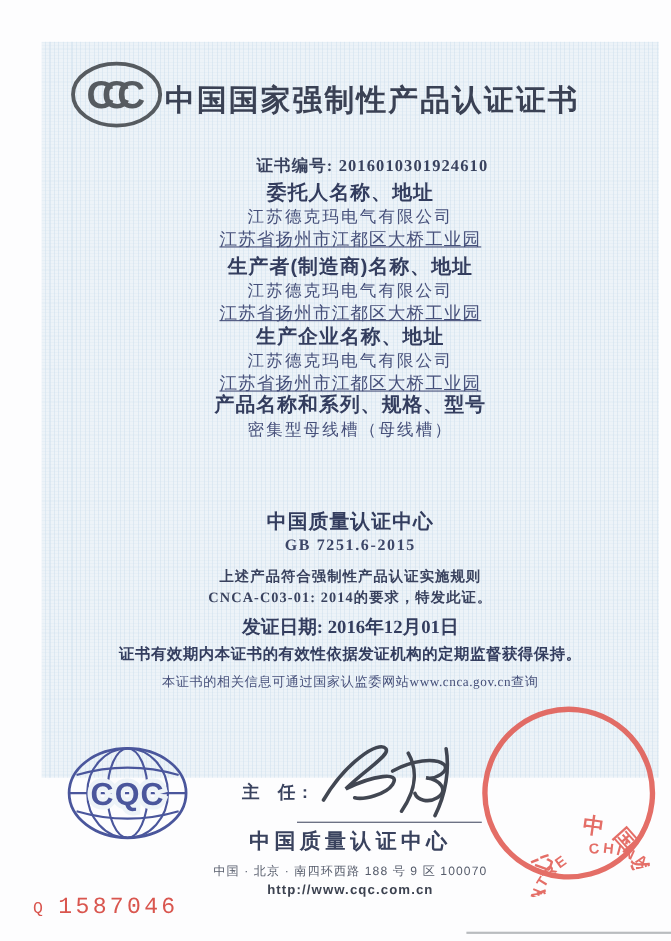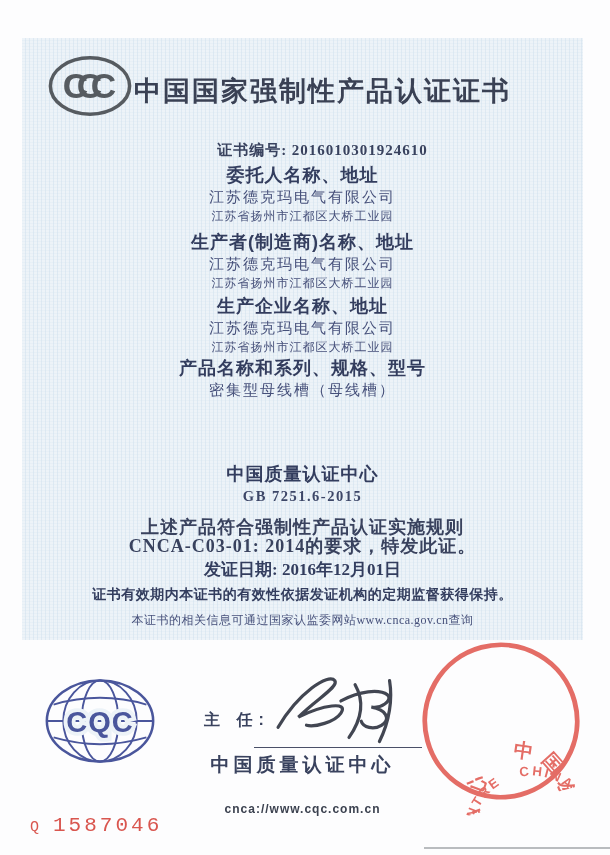--- a/index.html
+++ b/index.html
@@ -1,39 +1,39 @@
 <!DOCTYPE html>
 <html><head>
 <meta charset="utf-8">
 <style>
   html,body{margin:0;padding:0;background:#ffffff;}
   #page{position:relative;width:610px;height:855px;background:#fdfdfe;overflow:hidden;
         font-family:"Liberation Sans",sans-serif;}
   
-  #cert{position:absolute;left:22px;top:38px;width:561px;height:602px;
+  #cert{position:absolute;left:38px;top:38px;width:561px;height:669px;
         background-color:#edf3f8;
         background-image:
           repeating-linear-gradient(90deg, rgba(255,255,255,0) 0 3px, rgba(203,221,236,.45) 3px 4px),
           repeating-linear-gradient(0deg, rgba(255,255,255,0) 0 2px, rgba(214,229,240,.28) 2px 3px);
   }
   .abs{position:absolute;left:0;right:0;text-align:center;}
   .kai{font-family:"Liberation Serif",serif;color:#46507a;}
   .label{font-weight:bold;color:#333d5e;font-size:18px;letter-spacing:1px;}
   .coname{font-size:15px;letter-spacing:2px;}
-  .coaddr{font-size:12px;letter-spacing:1px;}
+  .coaddr{font-size:16px;letter-spacing:1px;text-decoration:underline;}
   #title{top:35px;font-size:27px;font-weight:bold;color:#3a4154;letter-spacing:2px;
          transform:translateX(20px);}
   #certno{top:86px;font-size:15px;font-weight:bold;color:#39425e;letter-spacing:1px;
           transform:translateX(20px);font-family:"Liberation Serif",serif;margin-top:17px;}
   #ccc-logo{position:absolute;left:24px;top:15px;width:88px;height:66px;}
   #spec{top:363px;left:8px;right:8px;font-size:11.5px;line-height:1.22;color:#46507a;
         font-family:"Liberation Serif",serif;letter-spacing:0.2px;}
   #std-value{top:450px;font-size:14.5px;font-weight:bold;color:#3d4768;letter-spacing:1.5px;
              font-family:"Liberation Serif",serif;}
-  .stmt{font-size:18px;font-weight:bold;color:#39425e;font-family:"Liberation Serif",serif;letter-spacing:1px;}
+  .stmt{font-size:13px;font-weight:bold;color:#39425e;font-family:"Liberation Serif",serif;letter-spacing:1px;}
   #dates{top:520px;display:flex;justify-content:center;gap:60px;font-size:17px;font-weight:bold;
          color:#333d5e;font-family:"Liberation Serif",serif;}
   #note1{top:548px;font-size:14px;font-weight:bold;color:#333d5e;font-family:"Liberation Serif",serif;letter-spacing:0.5px;}
   #note2{top:574px;font-size:12px;color:#46507a;font-family:"Liberation Serif",serif;letter-spacing:0.5px;}
   #cqc-logo{position:absolute;left:20px;top:636px;width:116px;height:94px;}
   #director{position:absolute;left:182px;top:672px;font-size:16px;font-weight:bold;
             color:#39425e;letter-spacing:6px;}
   #signature{position:absolute;left:248px;top:626px;width:152px;height:82px;}
   #sigline{position:absolute;left:232px;top:709px;width:168px;height:0;border-top:1.6px solid #4a5068;}
   #orgname{top:714px;font-size:19px;font-weight:bold;color:#39425e;letter-spacing:4px;}
@@ -104,21 +104,22 @@
       <g fill="none" stroke="#2e3340" stroke-width="3.2" stroke-linecap="round" opacity="0.9">
         <path d="M8,62 C28,28 58,8 64,16 C68,22 46,34 28,52 C52,40 78,36 70,48 C64,57 44,62 36,60"></path>
         <path d="M84,20 C92,34 92,52 78,72"></path>
         <path d="M70,36 C88,26 108,24 116,30 C122,36 108,44 100,42 C114,44 120,54 110,60 C102,65 92,62 90,56"></path>
         <path d="M118,16 C121,34 118,56 108,76"></path>
       </g>
     </svg>
     <div id="sigline"></div>
 
     <div id="orgname" class="abs">中国质量认证中心</div>
-    <div id="website" class="abs">cnca://www.cqc.com.cn</div>
+    <div id="orgaddr" class="abs">中国 · 北京 · 南四环西路 188 号 9 区 100070</div>
+    <div id="website" class="abs">http://www.cqc.com.cn</div>
 
     <svg id="stamp" viewBox="0 0 170 170">
       <defs>
         <path id="stampOuter" d="M 85 145 A 60 60 0 1 1 84.9 145"></path>
         <path id="stampInner" d="M 85 125 A 40 40 0 1 1 84.9 125"></path>
       </defs>
       <circle cx="85" cy="85" r="78" fill="none" stroke="currentColor" stroke-width="5"></circle>
       <text font-size="13.5" font-weight="bold" letter-spacing="2.5" fill="currentColor" font-family="Liberation Sans, sans-serif">
         <textPath href="#stampOuter" startOffset="4">CHINA  QUALITY  CERTIFICATION  CENTRE</textPath>
       </text>

